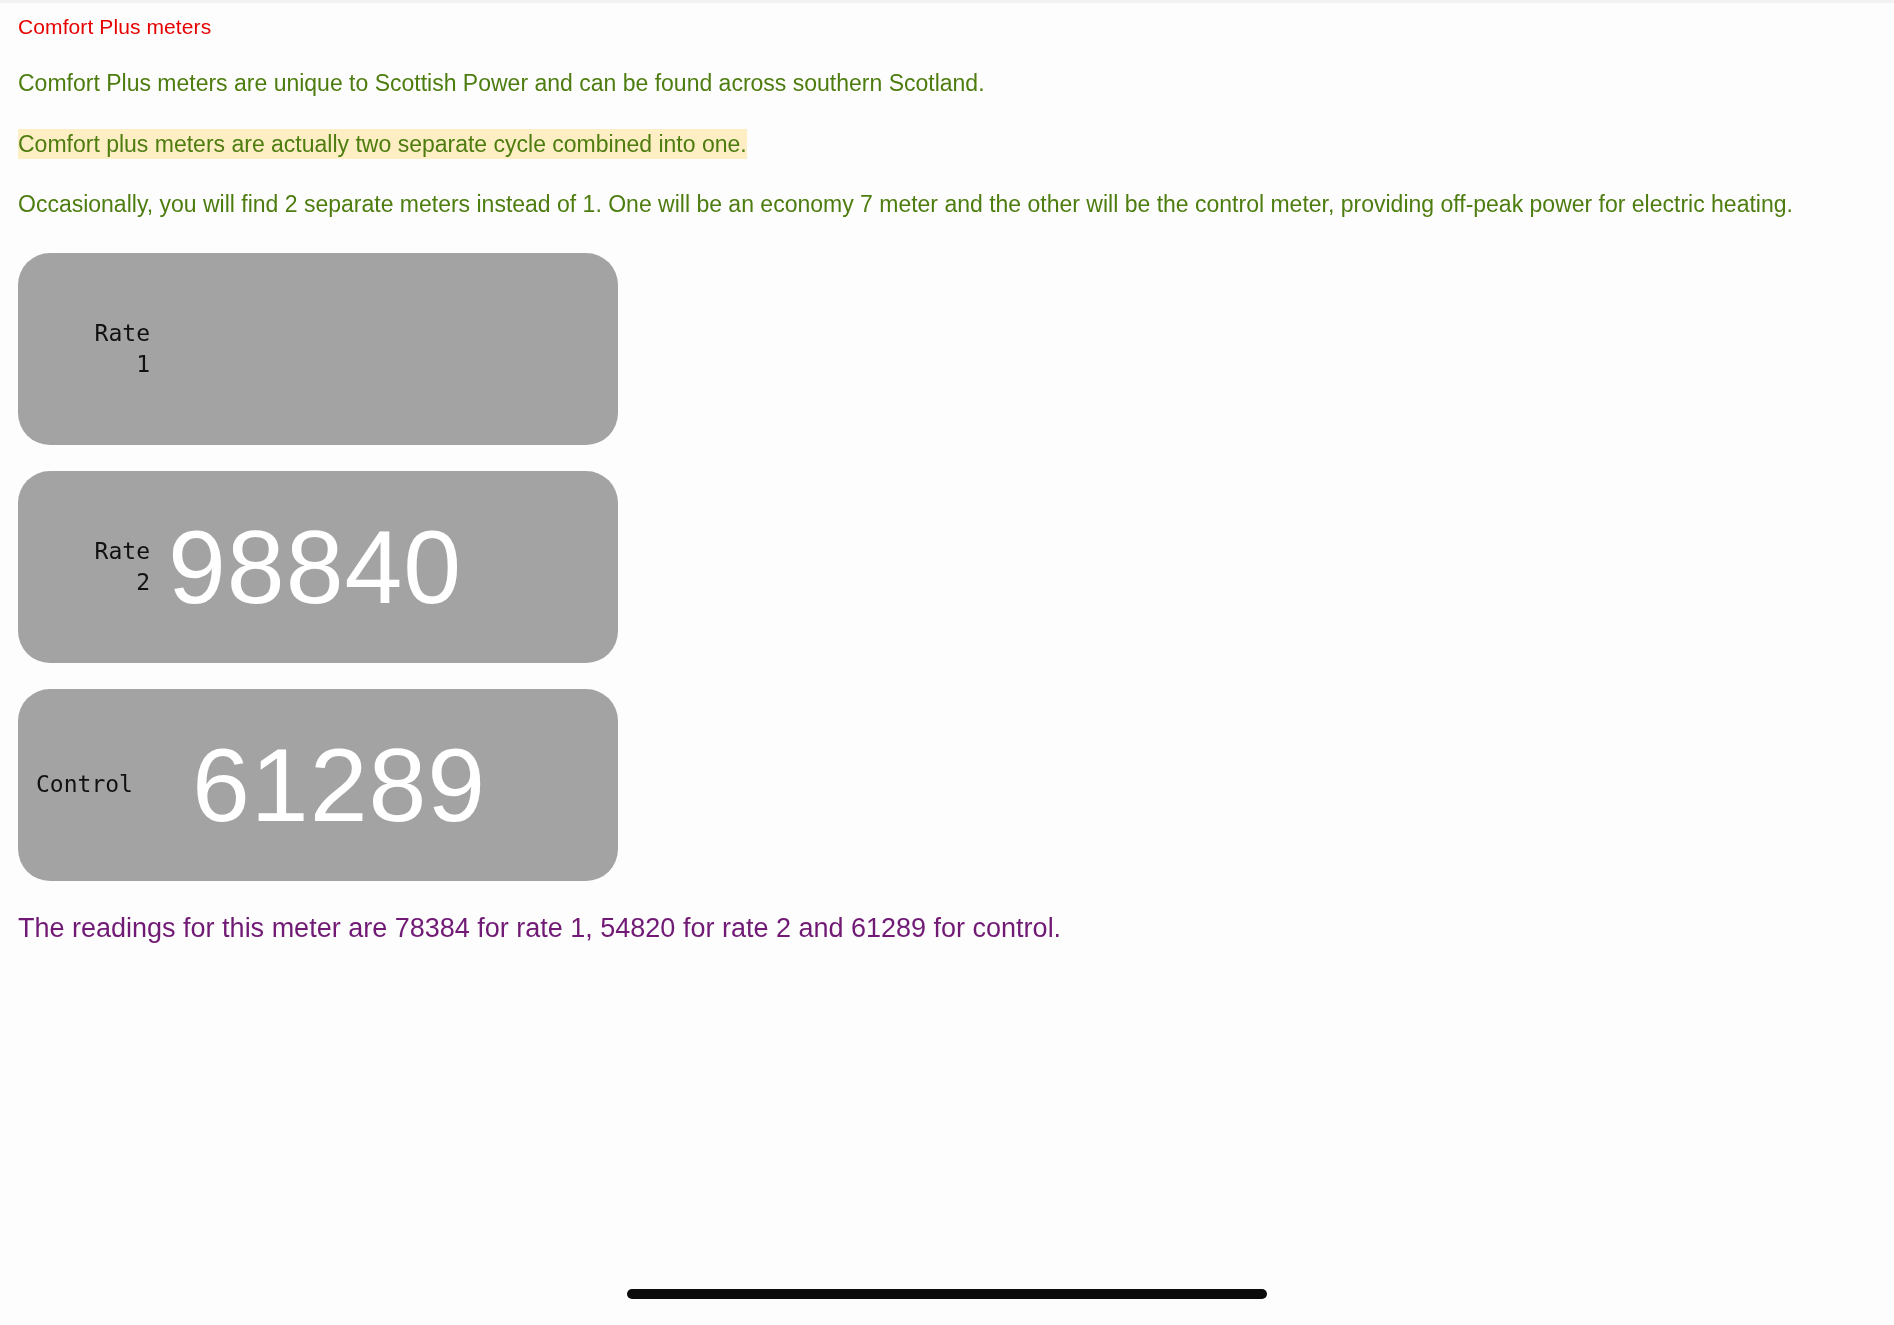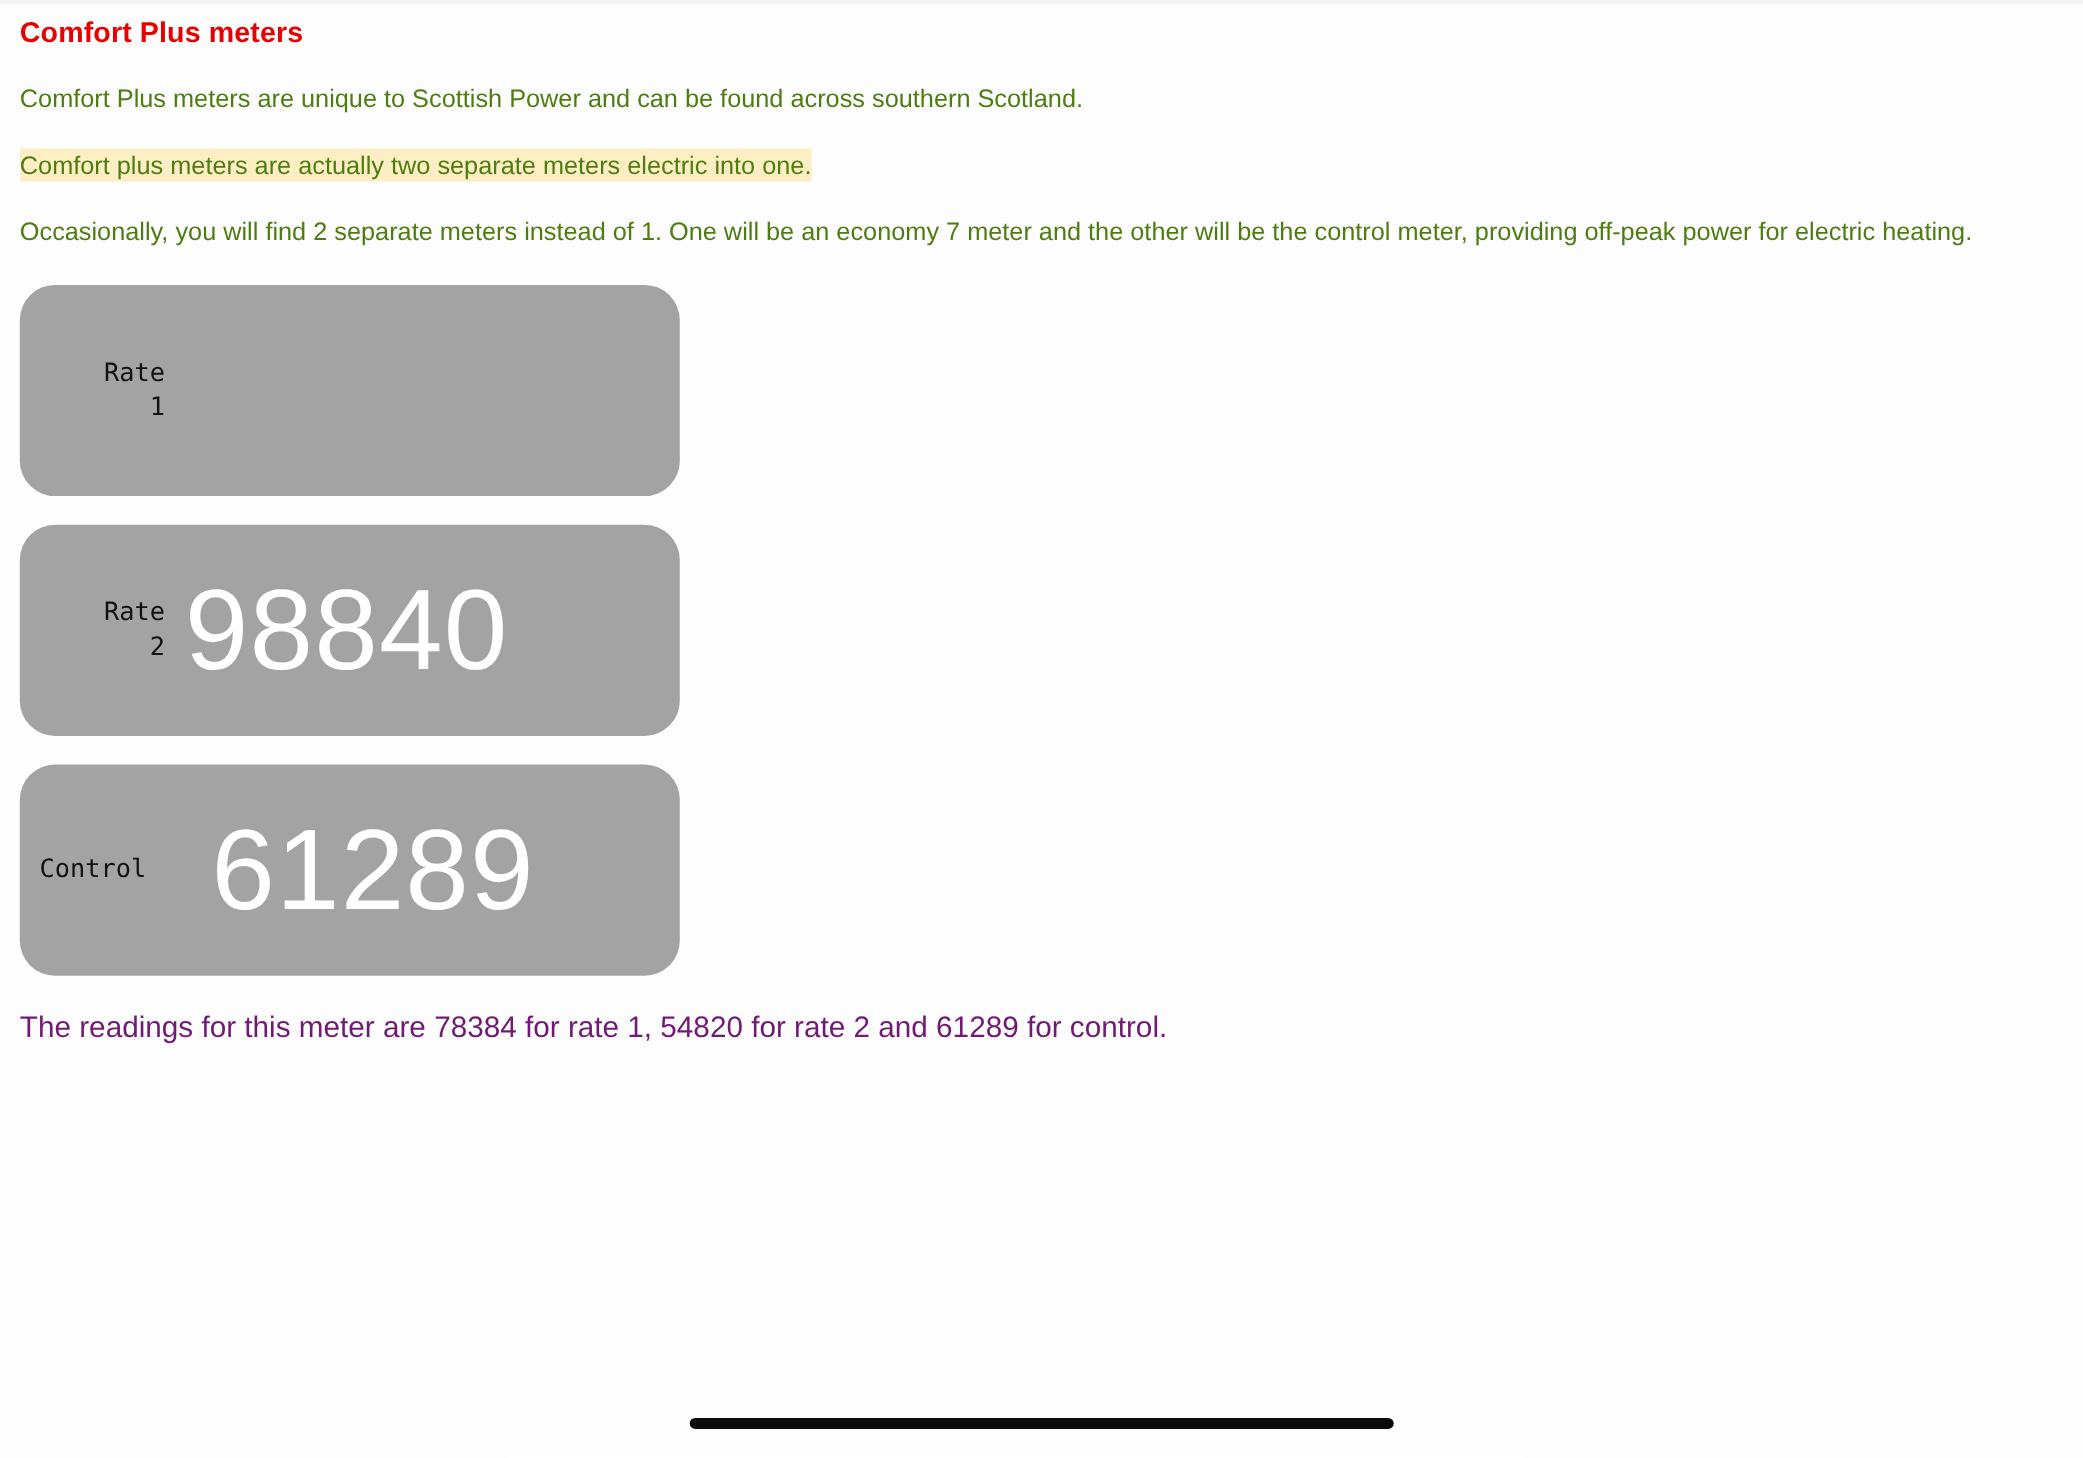--- a/index.html
+++ b/index.html
@@ -25,23 +25,23 @@
   .topline {
     position: absolute;
     top: 0; left: 0; right: 0;
     height: 3px;
     background: #f2f2f2;
   }
   .content {
     padding-top: 14px;
   }
   h1.title {
-    font-size: 26px;
+    font-size: 21px;
     line-height: 1.2;
-    font-weight: bold;
+    font-weight: normal;
     color: #e60000;
     margin: 0 0 26px 0;
     letter-spacing: 0.1px;
   }
   p.para {
     font-size: 23px;
     line-height: 1.62;
     margin: 0 0 24px 0;
     color: #4d7c0f;
     max-width: 1860px;
@@ -124,21 +124,21 @@
 
   <div class="content">
 
     <h1 class="title">Comfort Plus meters</h1>
 
     <p class="para">
       <span>Comfort Plus meters are unique to Scottish Power and can be found across southern Scotland.</span>
     </p>
 
     <p class="para hl">
-      <span class="mark">Comfort plus meters are actually two separate meters electric into one.</span>
+      <span class="mark">Comfort plus meters are actually two separate cycle combined into one.</span>
     </p>
 
 
     <p class="para">
       <span>Occasionally, you will find 2 separate meters instead of 1. One will be an economy 7 meter and the other will be the control meter, providing off-peak power for electric heating.</span>
     </p>
 
     <div class="meters">
 
       <div class="meter">

